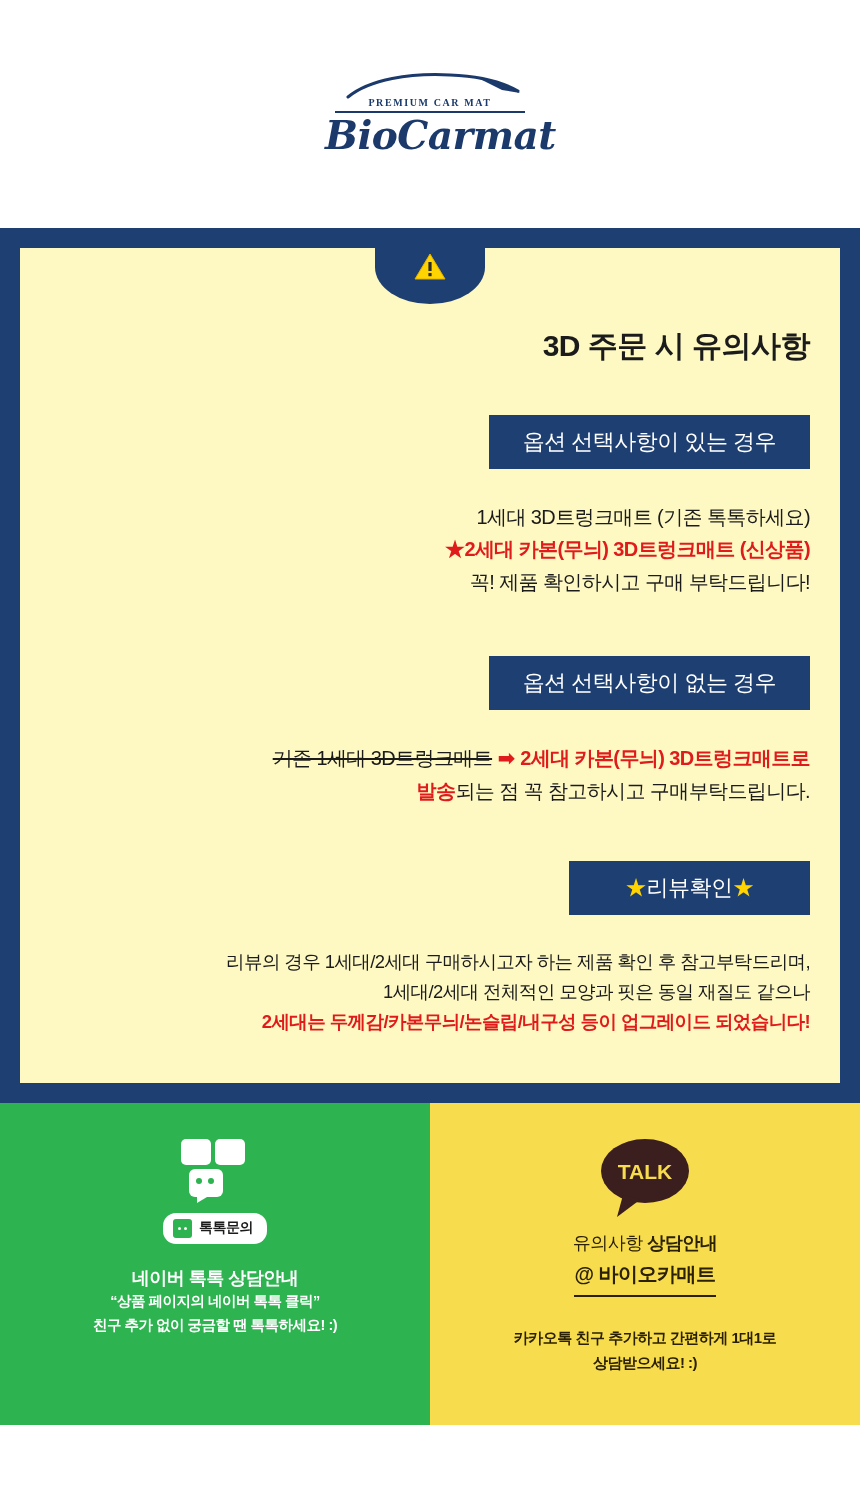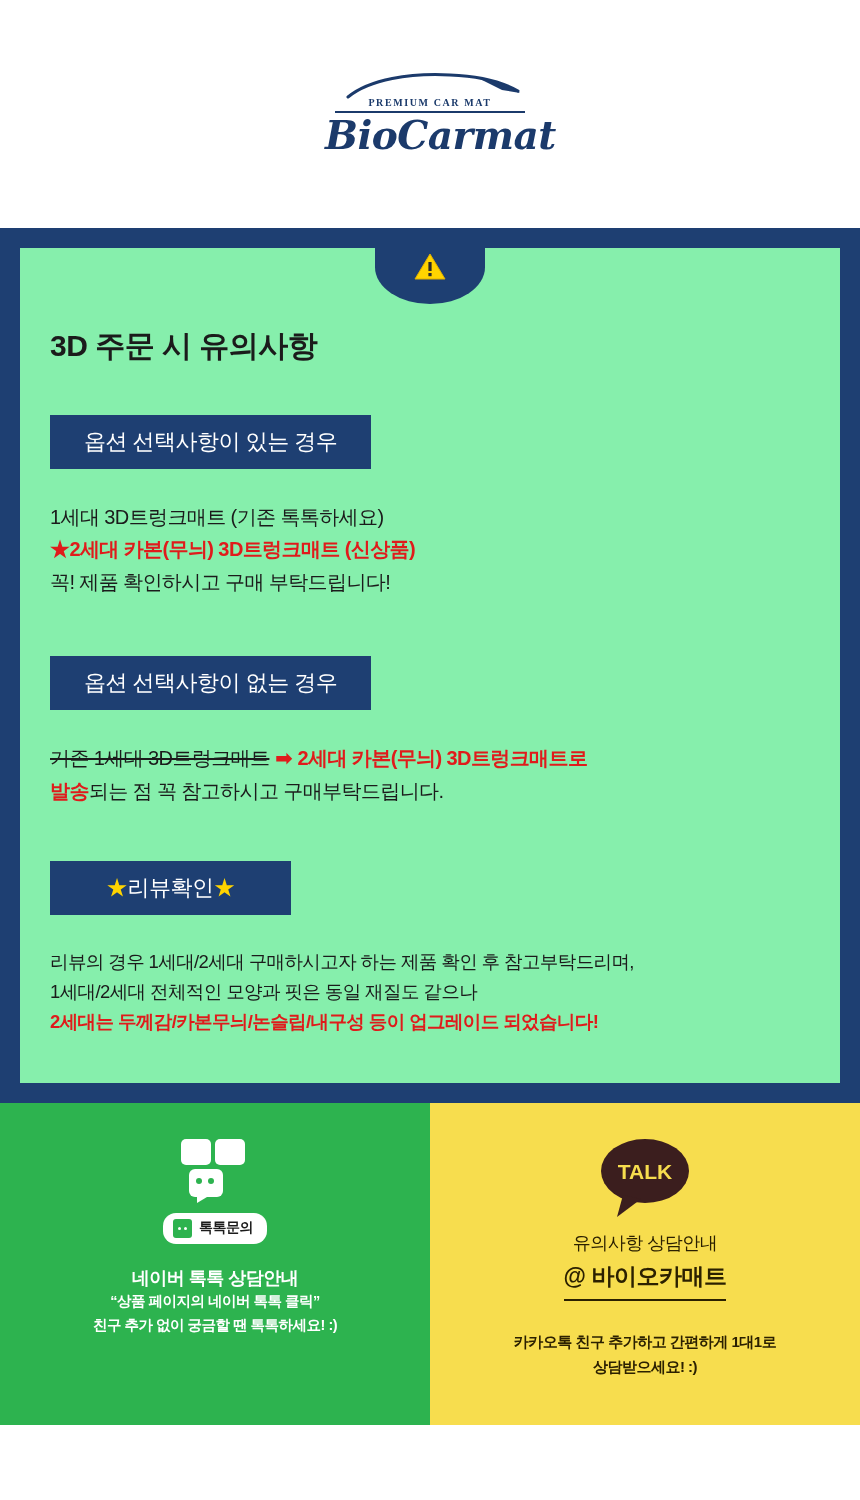--- a/index.html
+++ b/index.html
@@ -58,23 +58,23 @@
     line-height: 1.05;
   }
 
   
   .notice-outer {
     position: relative;
     background: #1e3f72;
     padding: 20px 20px 20px 20px;
   }
   .notice-inner {
-    background: #86efac;
+    background: #fef9c3;
     padding: 78px 30px 46px 30px;
-    text-align: left;
+    text-align: right;
     position: relative;
   }
   .warn-badge {
     position: absolute;
     top: 0;
     left: 50%;
     transform: translateX(-50%);
     width: 110px;
     height: 56px;
     background: #1e3f72;
@@ -180,23 +180,23 @@
     line-height: 1.65;
     letter-spacing: -0.5px;
   }
 
   .kakao-head {
     font-size: 18px;
     color: #2b2000;
     letter-spacing: -0.5px;
     margin-bottom: 6px;
   }
-  .kakao-head b { font-weight: normal; }
+  .kakao-head b { font-weight: bold; }
   .kakao-id {
-    font-size: 23px;
+    font-size: 20px;
     font-weight: bold;
     color: #2b2000;
     letter-spacing: -0.5px;
     padding-bottom: 7px;
     border-bottom: 2px solid #2b2000;
     margin-bottom: 28px;
     display: inline-block;
   }
   .kakao-sub {
     font-size: 15px;

